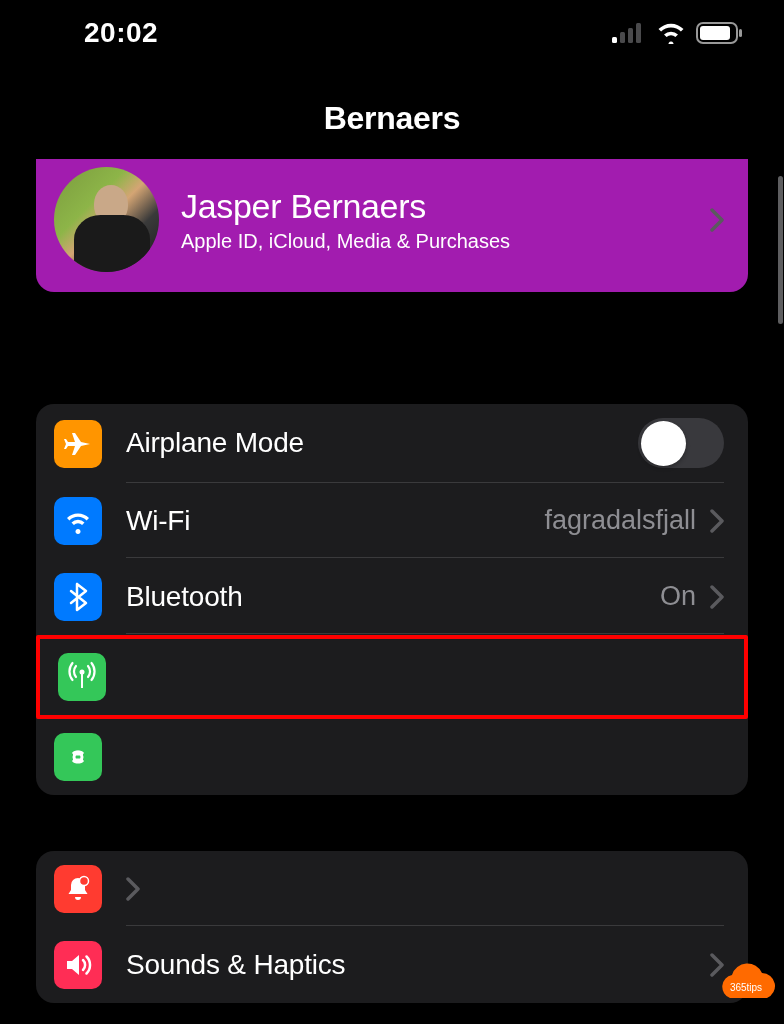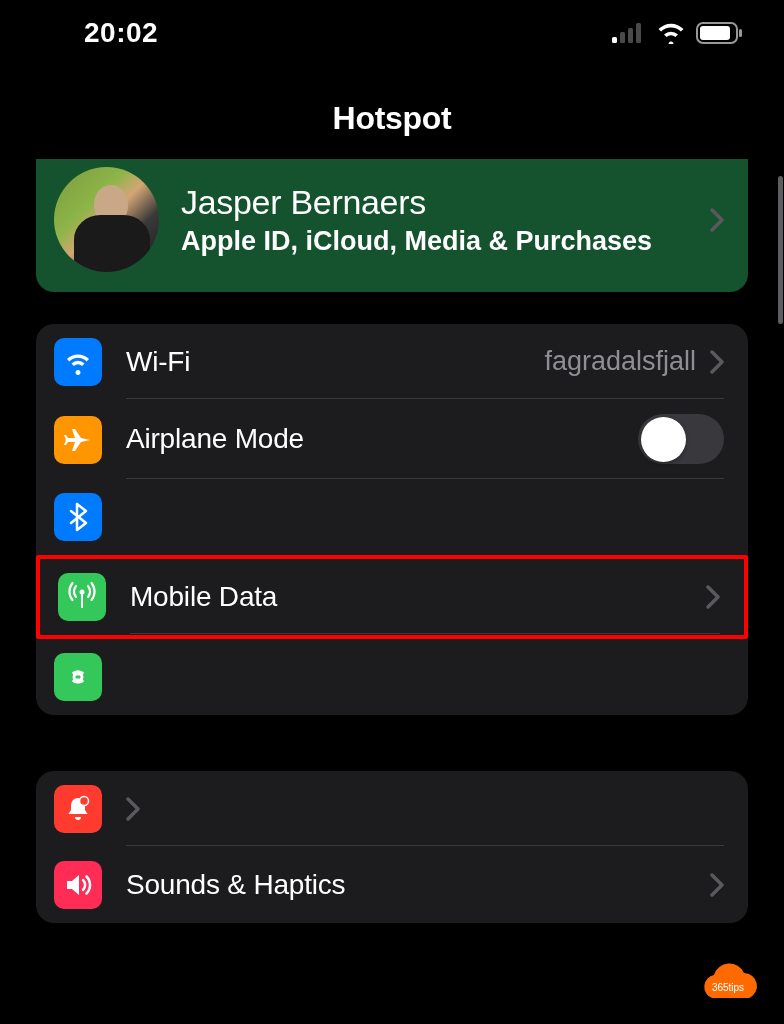--- a/index.html
+++ b/index.html
@@ -85,23 +85,23 @@
       border-radius: 35% 35% 0 0;
     }
     .profile-text { flex: 1; }
     .profile-name {
       font-size: 34px;
       font-weight: 400;
       margin-bottom: 4px;
       letter-spacing: -0.3px;
     }
     .profile-subtitle {
-      font-size: 27px;
+      font-size: 20px;
       color: #ffffff;
-      font-weight: 700;
+      font-weight: 400;
     }
     .row {
       display: flex;
       align-items: center;
       padding: 14px 24px 14px 18px;
       min-height: 74px;
       cursor: pointer;
       position: relative;
     }
     .row-inner {
@@ -171,28 +171,28 @@
       right: 1px;
       top: 176px;
       width: 5px;
       height: 148px;
       background: #5e5e60;
       border-radius: 3px;
     }
     .cloud-badge {
       position: absolute;
       bottom: 14px;
-      right: 20px;
+      right: 2px;
       width: 72px;
       height: 50px;
     }
     .section-profile {
-      background: #14532d;
+      background: #a21caf;
       border-radius: 0 0 18px 18px;
-      margin-bottom: 32px;
+      margin-bottom: 112px;
     }
   </style>
 </head>
 <body>
 
 <div class="status-bar">
   <div class="status-time">20:02</div>
   <div class="status-icons">
     <svg width="34" height="20" viewBox="0 0 34 20">
         <rect x="0" y="14" width="5" height="6" rx="1.5" fill="#fff"></rect>
@@ -205,88 +205,89 @@
       </svg>
     <svg width="48" height="22" viewBox="0 0 48 22">
         <rect x="1" y="1" width="40" height="20" rx="6" fill="none" stroke="#fff" stroke-width="2" opacity="0.6"></rect>
         <rect x="4" y="4" width="30" height="14" rx="3" fill="#fff"></rect>
         <rect x="43" y="7" width="3" height="8" rx="1.5" fill="#fff" opacity="0.6"></rect>
       </svg>
   </div>
 </div>
 
 <div class="header">
-  <div class="header-title">Hotspot</div>
+  <div class="header-title">Bernaers</div>
 </div>
 
 <div class="content">
 
   <div class="section-profile">
     <div class="profile-row">
       <div class="avatar"></div>
       <div class="profile-text">
         <div class="profile-name">Jasper Bernaers</div>
         <div class="profile-subtitle">Apple ID, iCloud, Media &amp; Purchases</div>
       </div>
       <svg class="chevron" width="14" height="24" viewBox="0 0 14 24">
           <path d="M2 2 L12 12 L2 22" stroke="#5a5a5e" stroke-width="3.5" fill="none" stroke-linecap="round" stroke-linejoin="round"></path>
         </svg>
     </div>
   </div>
 
   <div class="section">
+    <div class="row row-first">
+      <div class="icon-box icon-orange">
+        <svg width="32" height="32" viewBox="0 0 32 32">
+            <path d="M28 16 L19 14 L13 5 L10 5 L13 14 L6 14 L4 11 L2 11 L4 16 L2 21 L4 21 L6 18 L13 18 L10 27 L13 27 L19 18 L28 16 Z" fill="#fff"></path>
+          </svg>
+      </div>
+      <div class="row-inner">
+        <div class="row-label">Airplane Mode</div>
+        <div class="toggle">
+            <div class="toggle-knob"></div>
+          </div>
+      </div>
+    </div>
+
     <div class="row">
       <div class="icon-box icon-blue">
         <svg width="32" height="32" viewBox="0 0 32 32">
             <path d="M16 24 a2.5 2.5 0 1 0 0.01 0 M9.5 17.5 a9.2 9.2 0 0 1 13 0 l-2.4 2.4 a5.8 5.8 0 0 0-8.2 0 z M5 13 a15.6 15.6 0 0 1 22 0 l-2.4 2.4 a12.2 12.2 0 0 0-17.2 0 z" fill="#fff"></path>
           </svg>
       </div>
       <div class="row-inner">
         <div class="row-label">Wi-Fi</div>
         <div class="row-value">fagradalsfjall</div>
         <svg class="chevron" width="14" height="24" viewBox="0 0 14 24">
             <path d="M2 2 L12 12 L2 22" stroke="#5a5a5e" stroke-width="3.5" fill="none" stroke-linecap="round" stroke-linejoin="round"></path>
           </svg>
       </div>
     </div>
 
-    <div class="row row-first">
-      <div class="icon-box icon-orange">
-        <svg width="32" height="32" viewBox="0 0 32 32">
-            <path d="M28 16 L19 14 L13 5 L10 5 L13 14 L6 14 L4 11 L2 11 L4 16 L2 21 L4 21 L6 18 L13 18 L10 27 L13 27 L19 18 L28 16 Z" fill="#fff"></path>
-          </svg>
-      </div>
-      <div class="row-inner">
-        <div class="row-label">Airplane Mode</div>
-        <div class="toggle">
-            <div class="toggle-knob"></div>
-          </div>
-      </div>
-    </div>
-
     <div class="row">
       <div class="icon-box icon-blue">
         <svg width="32" height="32" viewBox="0 0 32 32">
             <path d="M15 3 L15 29 L24 22 L9 10 M15 3 L24 10 L9 22" stroke="#fff" stroke-width="2.5" fill="none" stroke-linejoin="round" stroke-linecap="round"></path>
+          </svg>
+      </div>
+      <div class="row-inner">
+        <div class="row-label">Bluetooth</div>
+        <div class="row-value">On</div>
+        <svg class="chevron" width="14" height="24" viewBox="0 0 14 24">
+            <path d="M2 2 L12 12 L2 22" stroke="#5a5a5e" stroke-width="3.5" fill="none" stroke-linecap="round" stroke-linejoin="round"></path>
           </svg>
       </div>
     </div>
 
     <div class="row highlight-box">
       <div class="icon-box icon-green">
         <svg width="32" height="32" viewBox="0 0 32 32">
             <rect x="15" y="12" width="2" height="15" fill="#fff"></rect>
             <circle cx="16" cy="11" r="2.5" fill="#fff"></circle>
             <path d="M10 16 a8.5 8.5 0 0 1 0-11 M22 5 a8.5 8.5 0 0 1 0 11 M6.5 19 a13.4 13.4 0 0 1 0-17 M25.5 2 a13.4 13.4 0 0 1 0 17" stroke="#fff" stroke-width="2.2" fill="none" stroke-linecap="round"></path>
-          </svg>
-      </div>
-      <div class="row-inner">
-        <div class="row-label">Mobile Data</div>
-        <svg class="chevron" width="14" height="24" viewBox="0 0 14 24">
-            <path d="M2 2 L12 12 L2 22" stroke="#5a5a5e" stroke-width="3.5" fill="none" stroke-linecap="round" stroke-linejoin="round"></path>
           </svg>
       </div>
     </div>
 
     <div class="row">
       <div class="icon-box icon-green">
         <svg width="32" height="32" viewBox="0 0 32 32">
             <path d="M11 13 a5 5 0 1 1 0 6 M21 19 a5 5 0 1 1 0-6" stroke="#fff" stroke-width="3" fill="none"></path>
             <line x1="11" y1="13" x2="21" y2="13" stroke="#fff" stroke-width="3"></line>
             <line x1="11" y1="19" x2="21" y2="19" stroke="#fff" stroke-width="3"></line>

